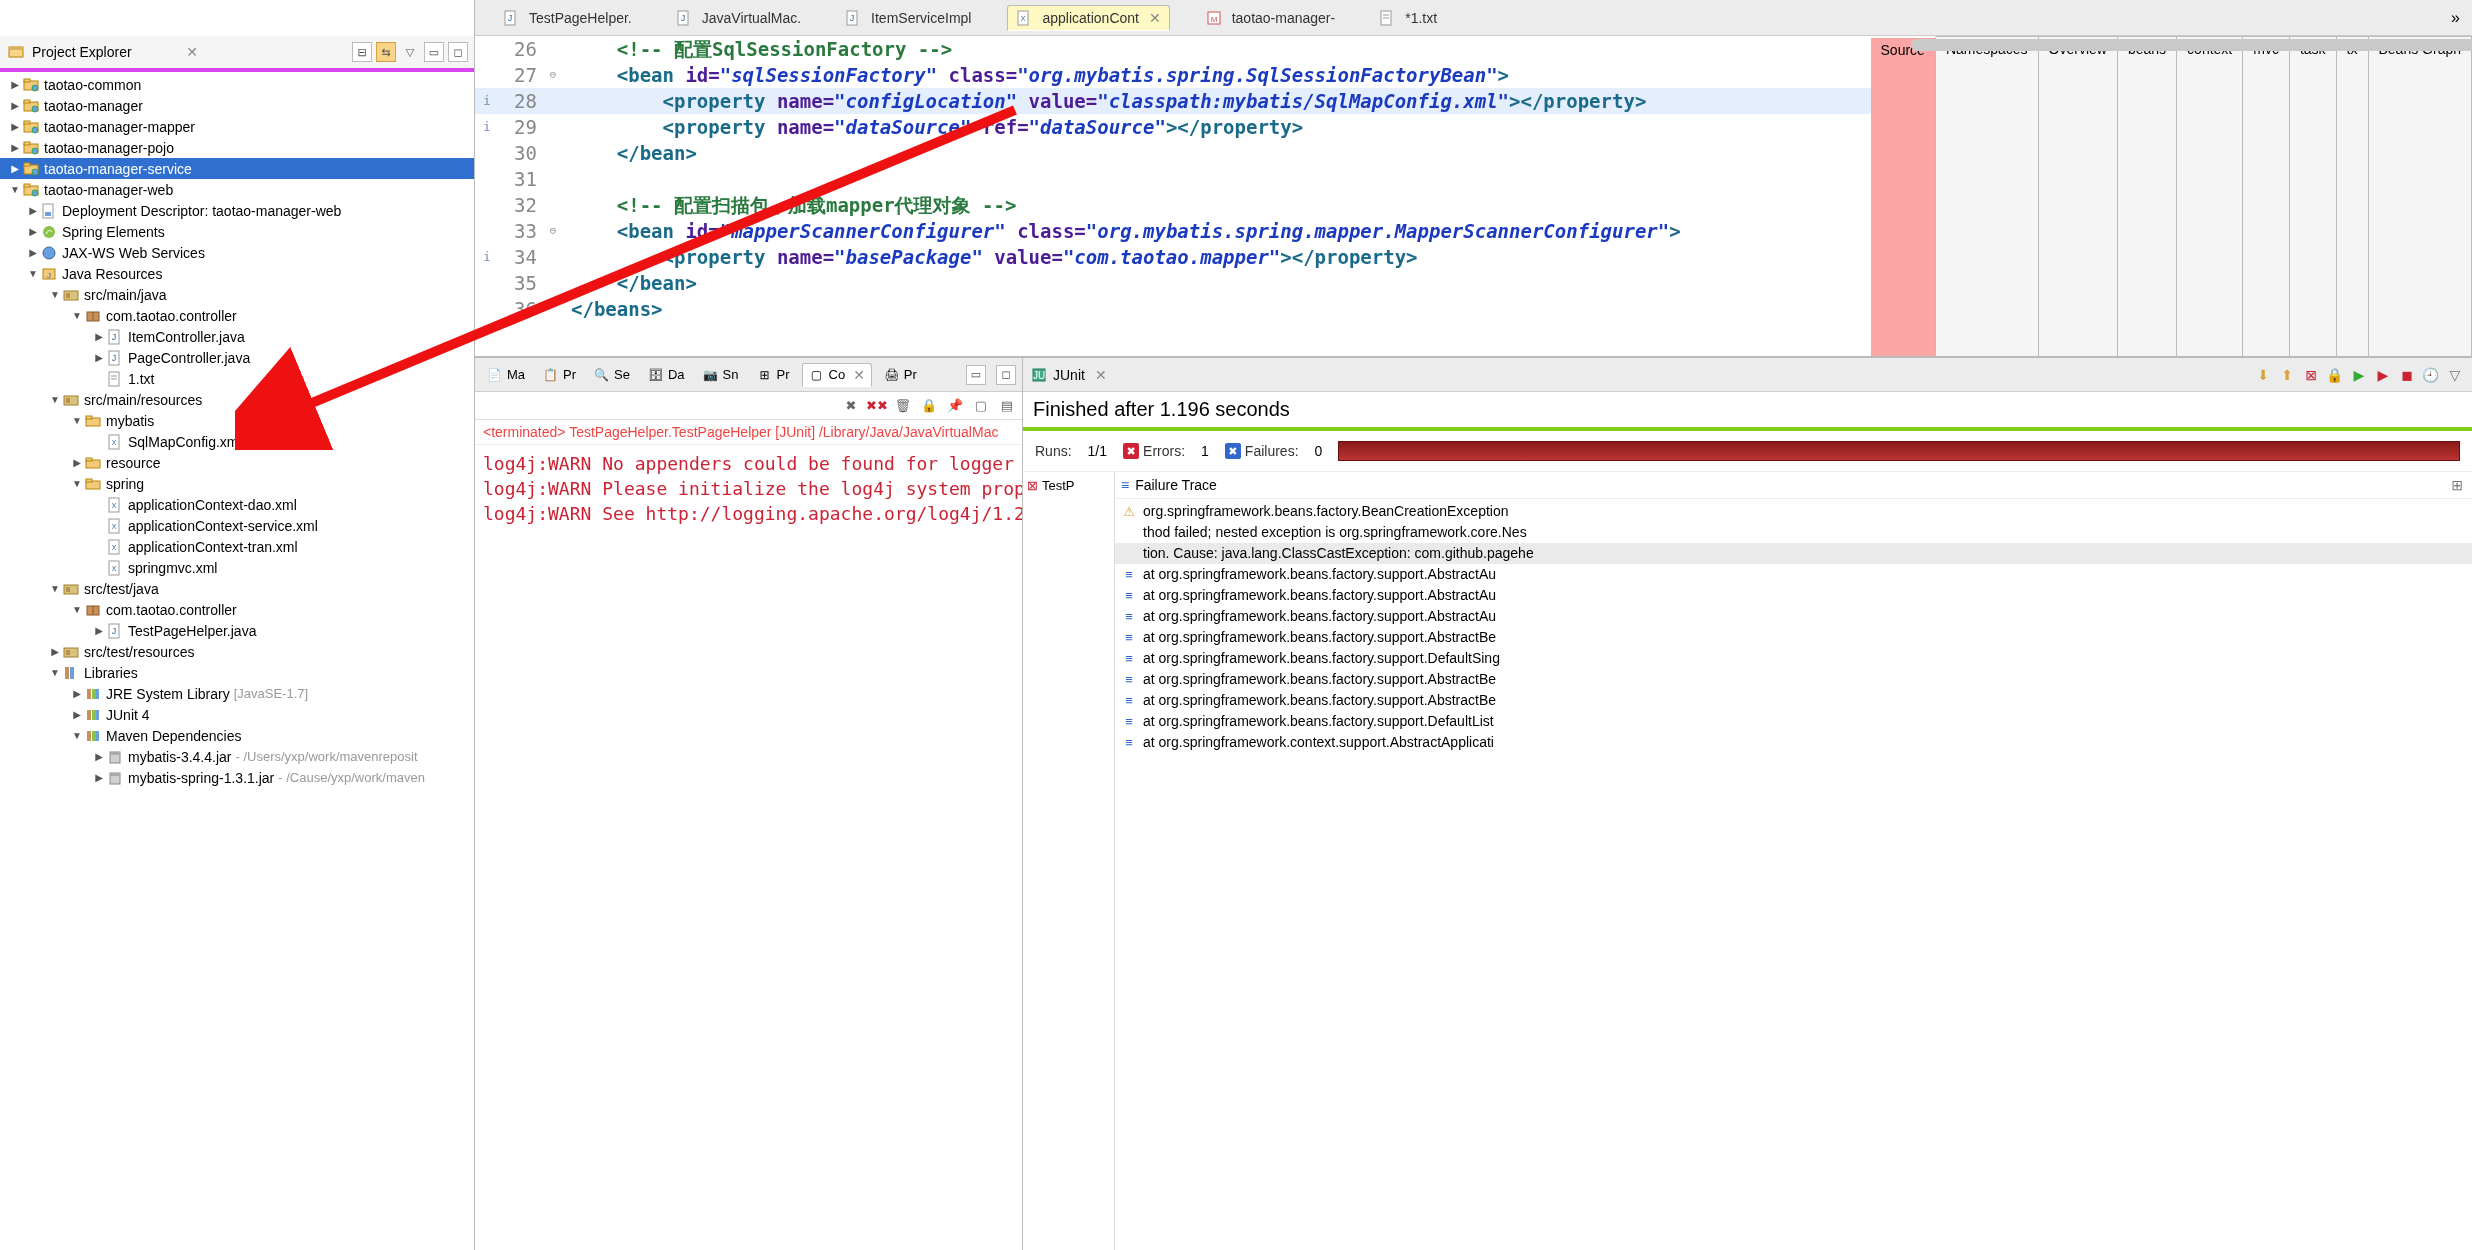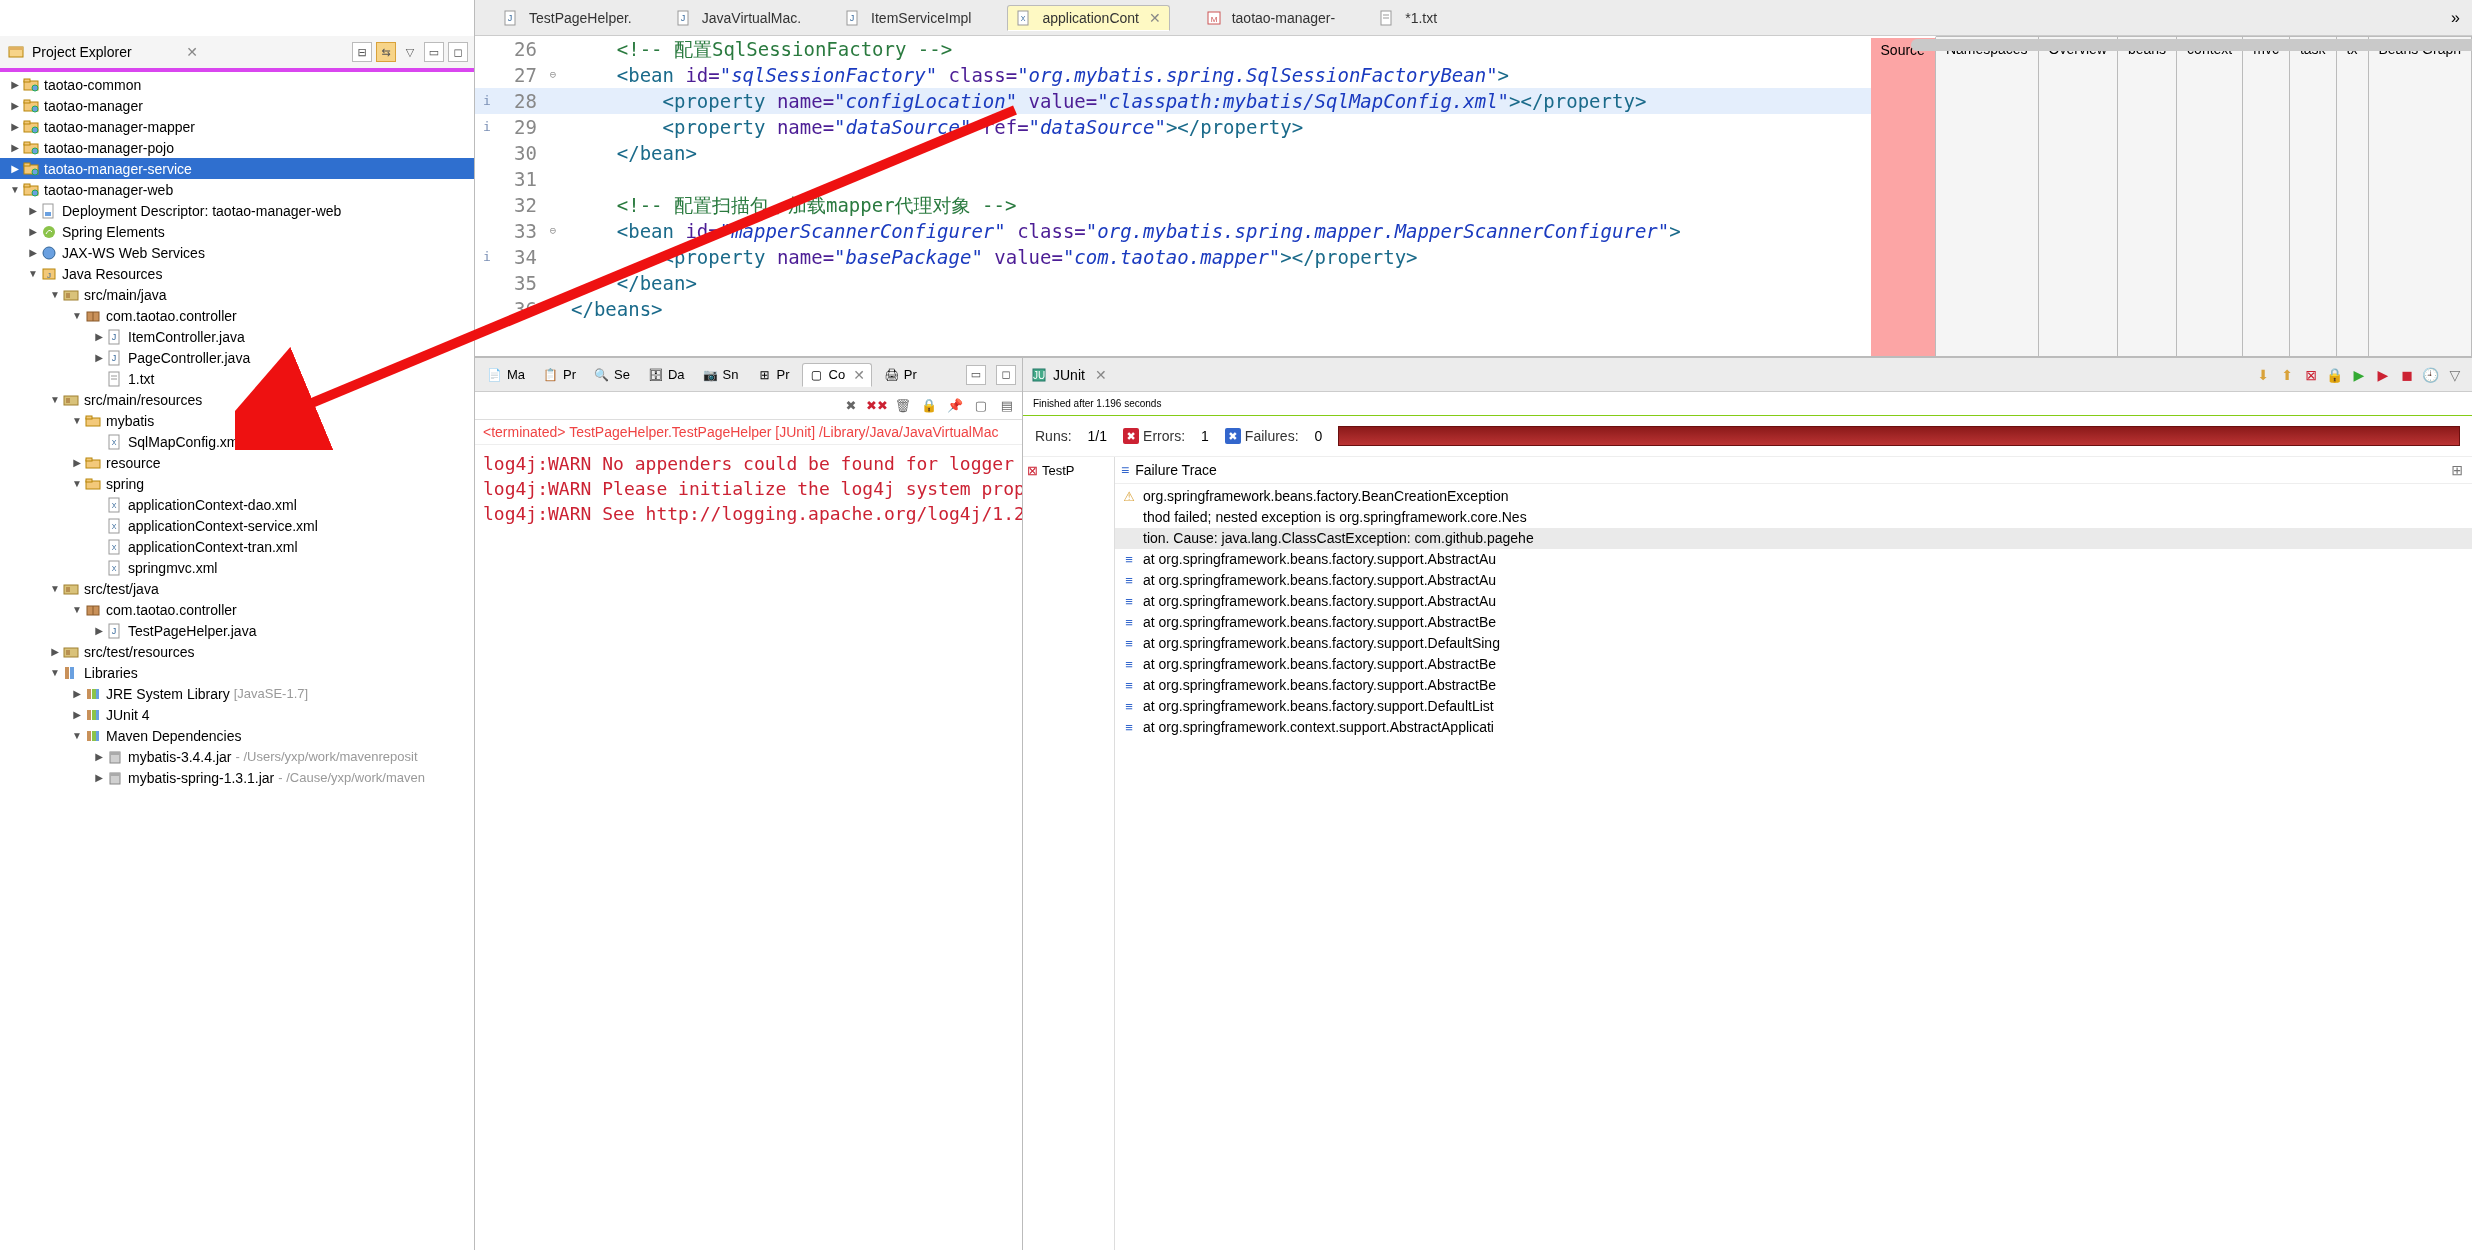--- a/index.html
+++ b/index.html
@@ -25,21 +25,21 @@
 .ed-tab { display: flex; align-items: center; gap: 6px; font-size: 14px; color: #333; padding: 4px 8px; }
 .ed-tab.active { background: #fef9c3; border: 1px solid #bbb; border-bottom: 1px solid #fff; border-radius: 3px 3px 0 0; }
 .ed-tab .ticon { width: 16px; }
 .close-x { color: #888; font-size: 14px; margin-left: 4px; }
 .code-area { background: #fff; display: flex; flex-direction: row; flex: 0 0 auto; height: 320px; }
 .code-lines { flex: 1; overflow: auto; font-family: "Monaco","Menlo",monospace; font-size: 19px; line-height: 26px; }
 .cl-row { display: flex; }
 .gut-m { width: 24px; text-align: center; color: #7a8fb5; font-size: 13px; }
 .gut-n { width: 44px; text-align: right; color: #888; padding-right: 6px; }
 .gut-fold { width: 20px; text-align: center; color: #999; font-size: 11px; }
-.cl-code { flex: 1; padding-left: 8px; white-space: pre; }
+.cl-code { flex: 1; padding-left: 8px; white-space: pre; font-weight: bold; }
 .cl-row.hl { background: #e4eefc; }
 .cm-comment { color: #2a7a3f; }
 .cm-tag { color: #1a6a8a; }
 .cm-attr { color: #4c1d95; }
 .cm-val { color: #1a3abf; font-style: italic; }
 .cm-plain { color: #222; }
 .code-scroll { height: 16px; background: #f0f0f0; border-top: 1px solid #ddd; position: relative; }
 .code-scroll-thumb { position: absolute; left: 40px; top: 2px; height: 12px; width: 840px; background: #c9c9c9; border-radius: 6px; }
 .editor-subtabs { display: flex; border-top: 1px solid #bbb; background: #f5f5f5; }
 .subtab { padding: 4px 10px; border-right: 1px solid #bbb; font-size: 14px; }
@@ -52,21 +52,21 @@
 .bt-spacer { flex: 1; }
 .bt-icon { width: 16px; height: 16px; display: inline-flex; align-items: center; justify-content: center; font-size: 12px; }
 .console-tb { display: flex; align-items: center; height: 28px; border-bottom: 1px solid #ddd; padding: 0 6px; gap: 8px; }
 .tb-ic { width: 18px; height: 18px; display: inline-flex; align-items: center; justify-content: center; color: #666; font-size: 13px; }
 .console-status { padding: 4px 8px; font-size: 14px; color: #ef4444; border-bottom: 1px solid #eee; white-space: nowrap; overflow: hidden; }
 .console-out { flex: 1; font-family: "Monaco","Menlo",monospace; font-size: 18px; line-height: 25px; padding: 6px 8px; color: #c23; overflow: hidden; white-space: nowrap; }
 .junit-panel { flex: 1; display: flex; flex-direction: column; background: #fff; }
 .junit-header { display: flex; align-items: center; height: 34px; background: #ececec; border-bottom: 1px solid #ccc; padding: 0 8px; gap: 6px; }
 .junit-title { font-size: 14px; flex: 1; display: flex; align-items: center; gap: 6px; }
 .junit-tbicon { width: 18px; height: 18px; display: inline-flex; align-items: center; justify-content: center; font-size: 14px; color: #777; }
-.junit-finished { padding: 6px 10px; font-size: 10px; border-bottom: 1px solid #84cc16; }
+.junit-finished { padding: 6px 10px; font-size: 20px; border-bottom: 4px solid #84cc16; }
 .junit-stats { display: flex; align-items: center; padding: 10px 12px; gap: 16px; font-size: 14px; border-bottom: 1px solid #eee; }
 .junit-stats .lab { color: #333; }
 .stat-box { display: inline-flex; align-items: center; gap: 4px; }
 .stat-ic { width: 16px; height: 16px; display: inline-flex; align-items: center; justify-content: center; font-size: 11px; color: #fff; }
 .stat-ic.err { background: #c23; border-radius: 2px; }
 .stat-ic.fail { background: #36c; border-radius: 2px; }
 .progress-bar { flex: 1; height: 20px; background: linear-gradient(#8b1a1a,#b33); border: 1px solid #6a0f0f; min-width: 80px; }
 .junit-body { flex: 1; display: flex; overflow: hidden; }
 .junit-tree { width: 92px; border-right: 1px solid #ddd; padding: 4px; font-size: 13px; overflow: hidden; }
 .jt-row { display: flex; align-items: center; gap: 4px; padding: 2px 0; }

